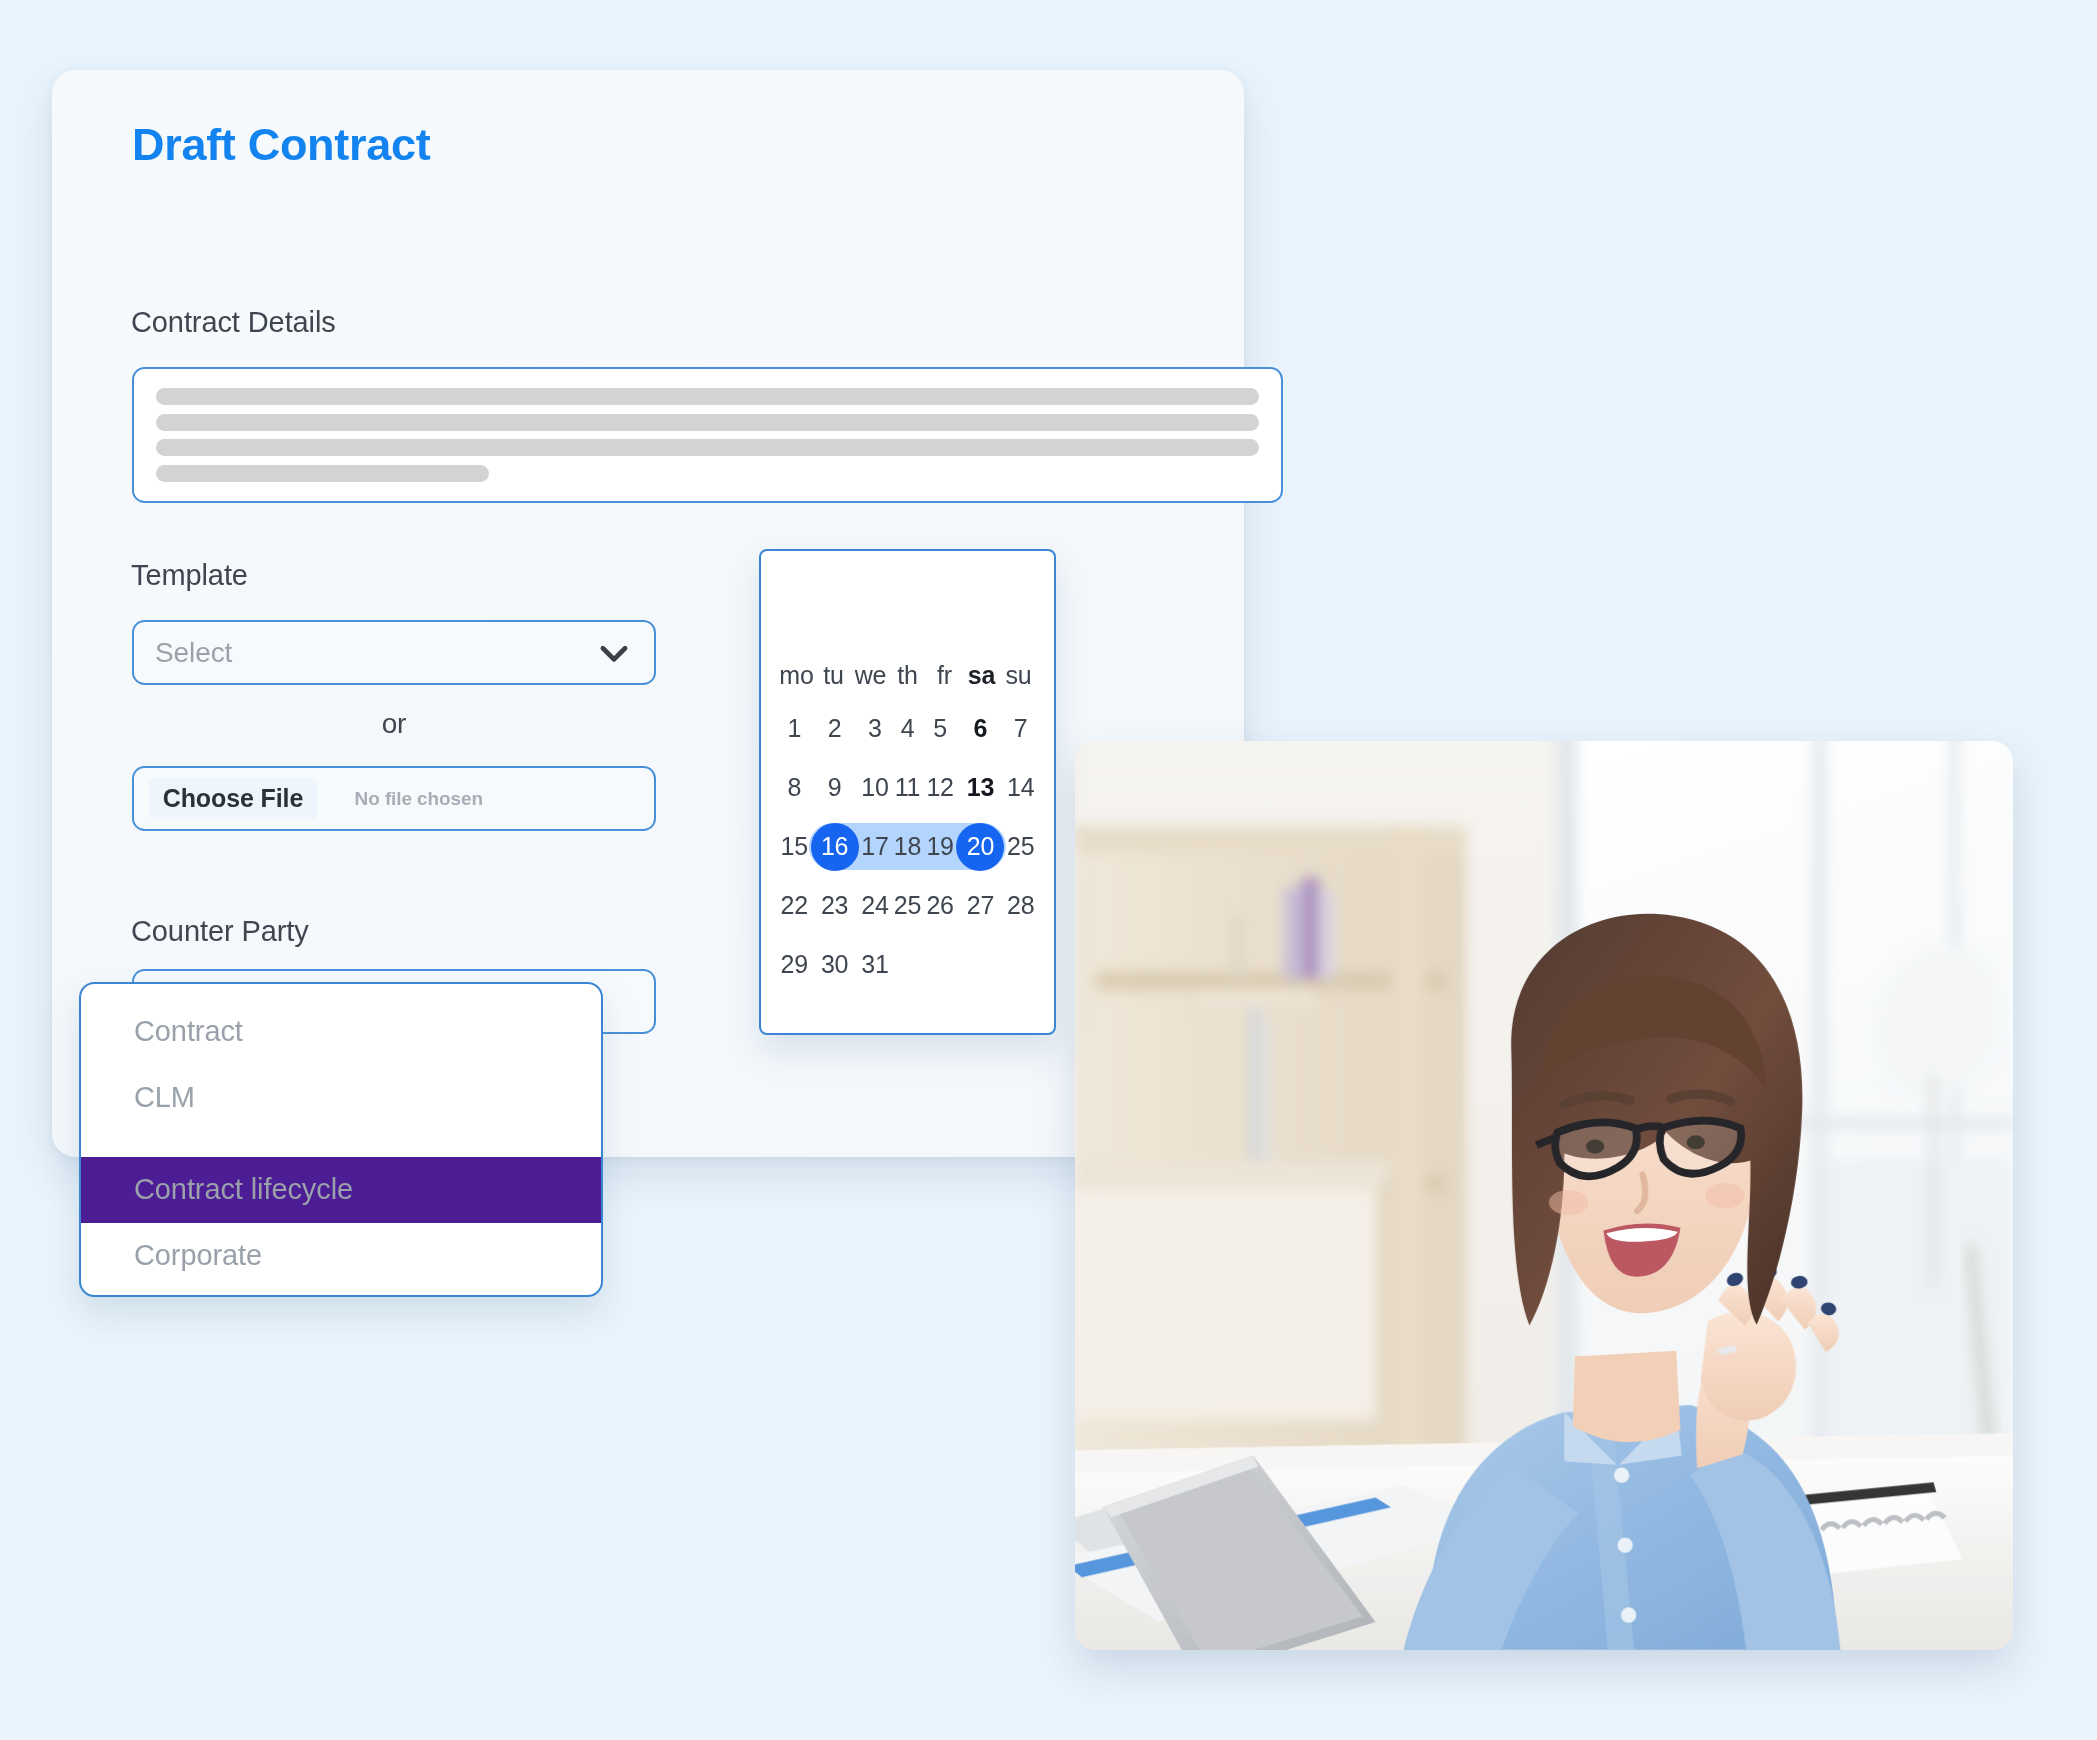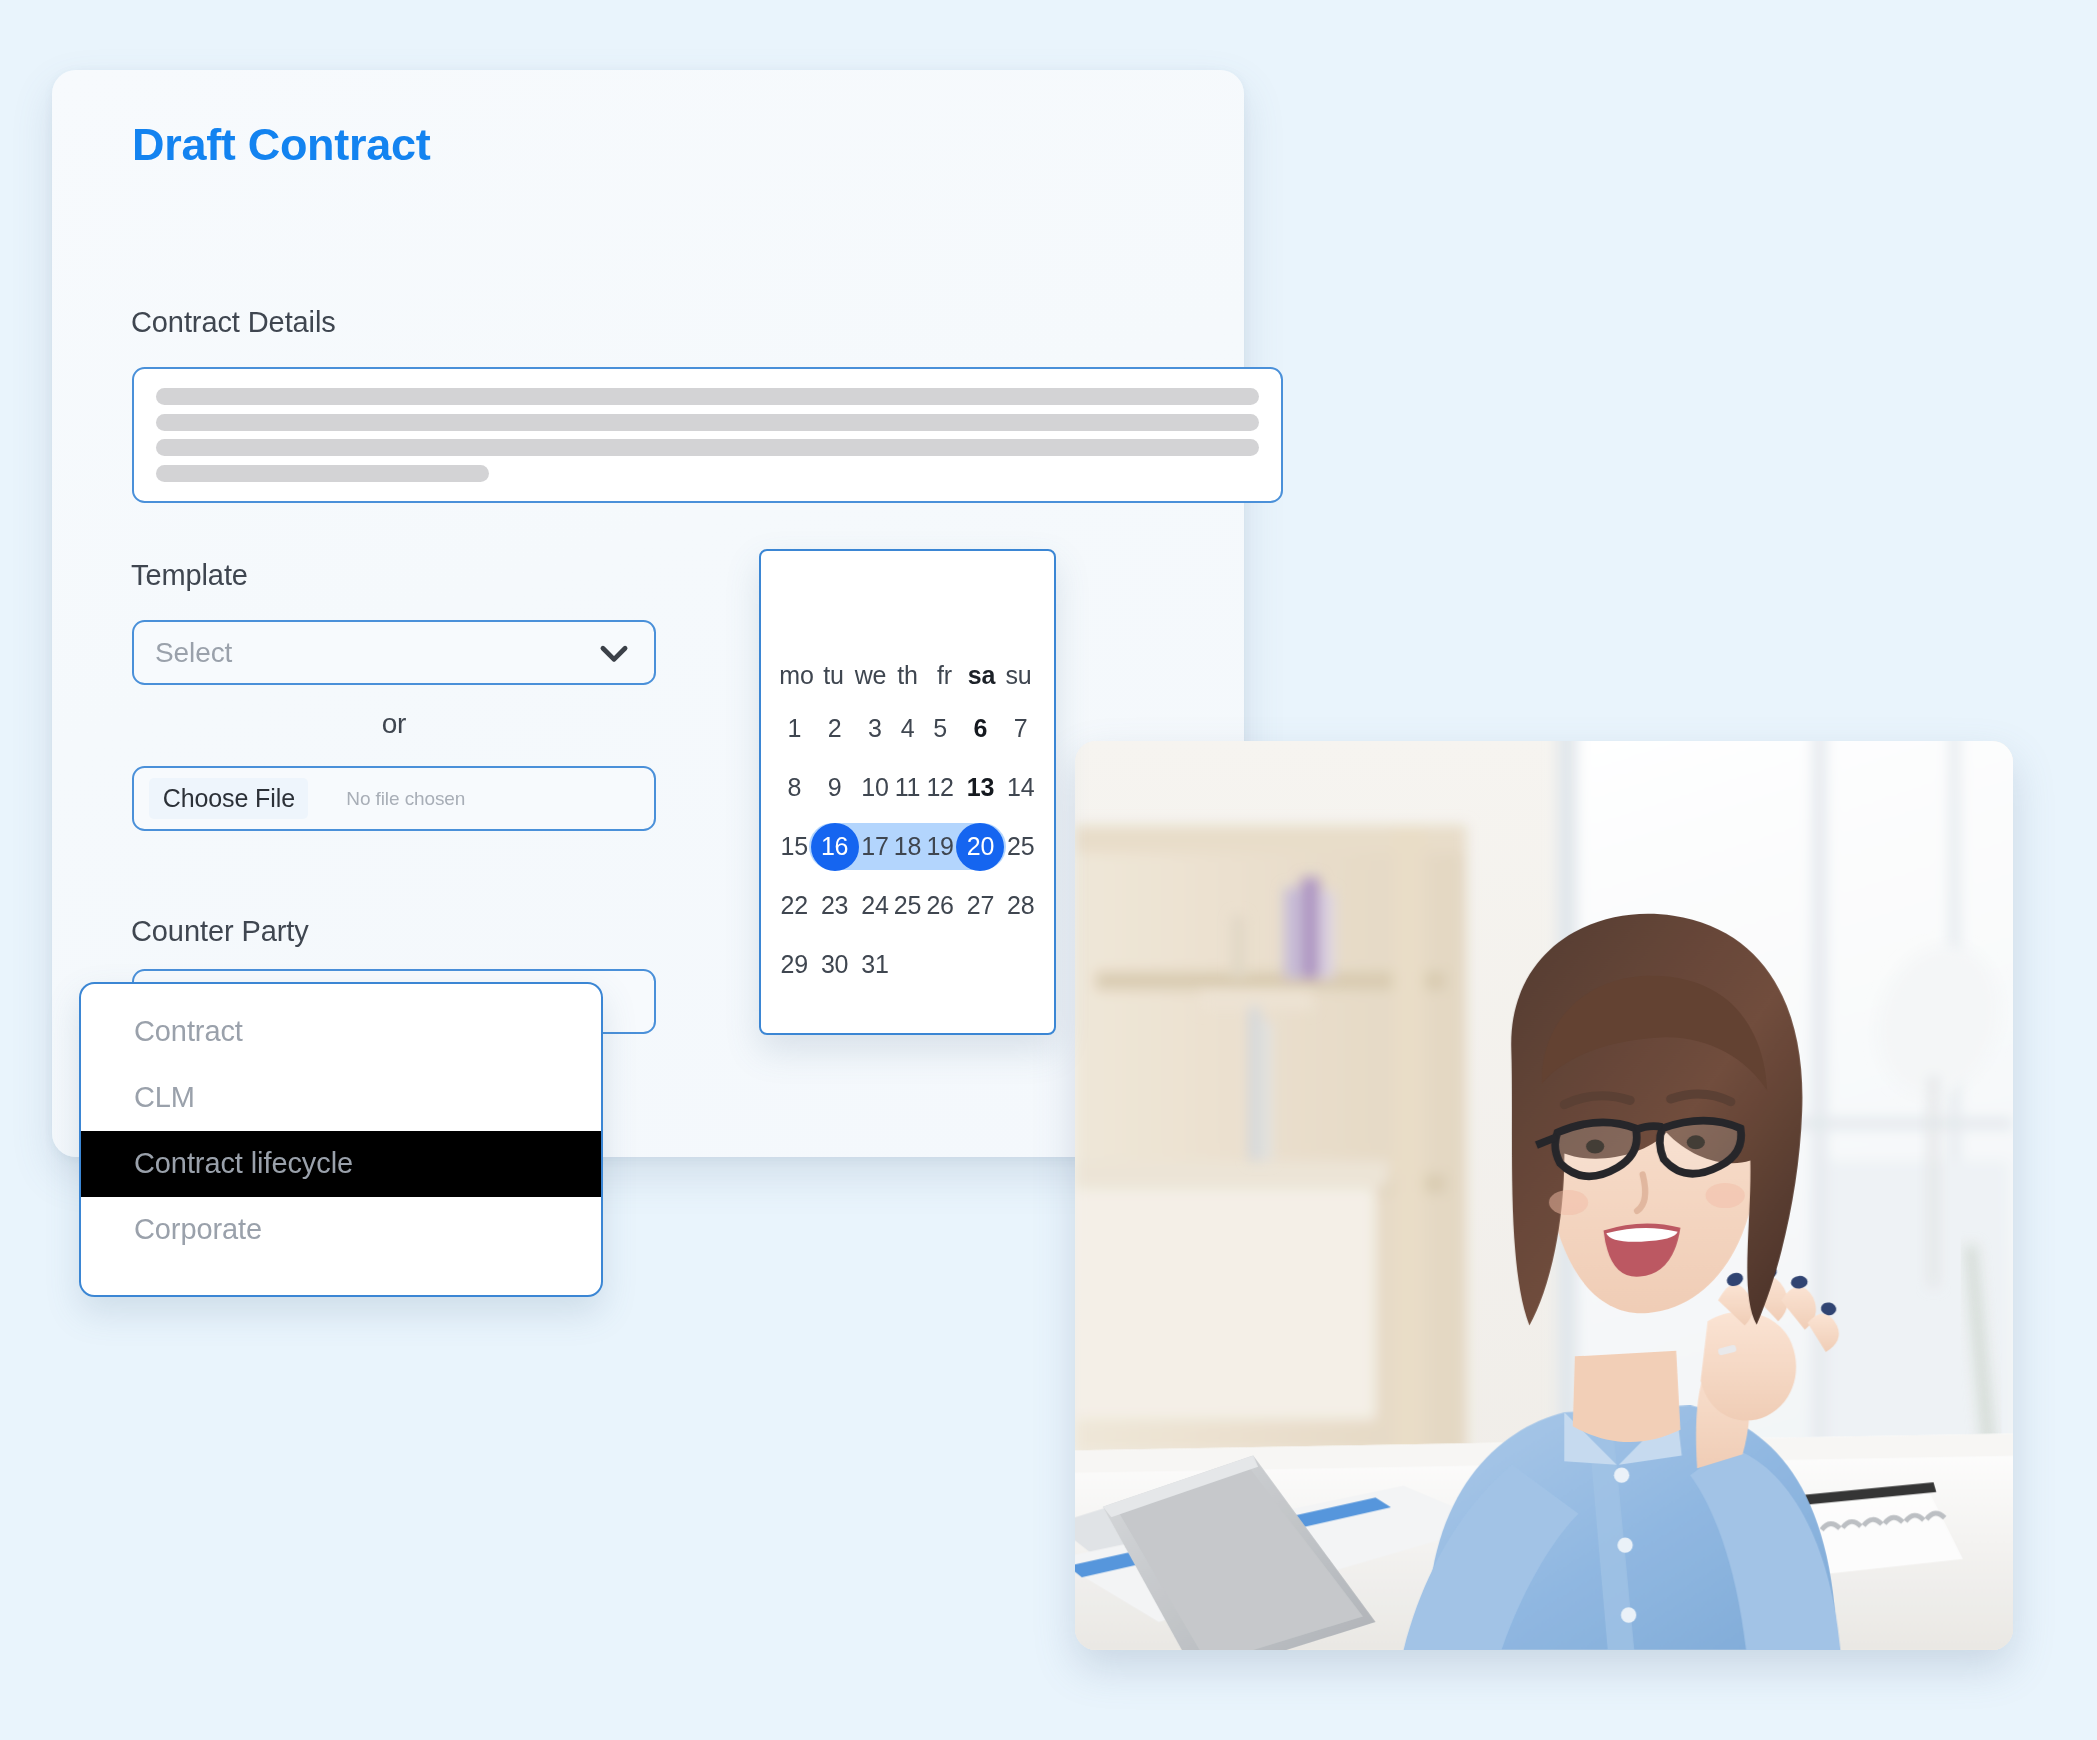--- a/index.html
+++ b/index.html
@@ -131,20 +131,21 @@
     left: 80px;
     top: 696px;
     width: 524px;
     height: 65px;
     background: #f7fafd;
     border: 2.1px solid #4a90d9;
     border-radius: 12.6px;
     display: flex;
     align-items: center;
     padding-left: 15.4px;
+    font-weight: bold;
   }
   .choose-file-btn {
     background: #eef5fc;
     border-radius: 4.9px;
     padding: 6.3px 13.3px;
     font-size: 25px;
     color: #2c3138;
     letter-spacing: -0.1px;
   }
   .no-file-text {
@@ -183,21 +184,21 @@
   }
   .dropdown-item {
     height: 66px;
     display: flex;
     align-items: center;
     padding-left: 53px;
     font-size: 29px;
     color: #9aa1ab;
     letter-spacing: -0.1px;
   }
-  .dropdown-item.highlighted { background: #000000; }
+  .dropdown-item.highlighted { background: #4c1d95; margin-top: 26px; }
 
   
   .label-contract-duration {
     position: absolute;
     left: 762px;
     top: 489px;
     z-index: 12;
   }
 
   .calendar-panel {

